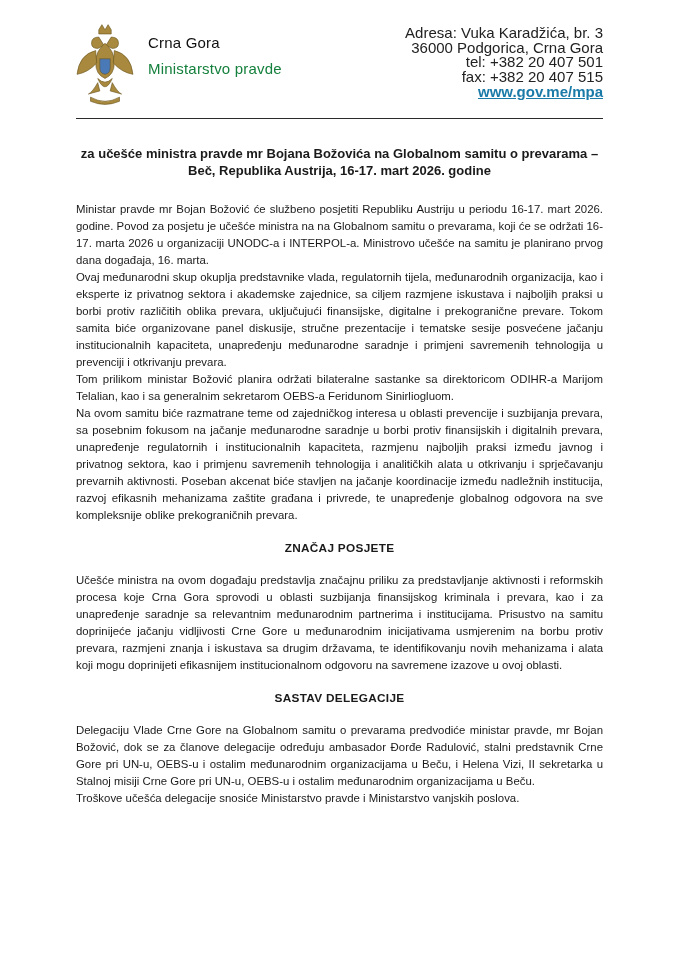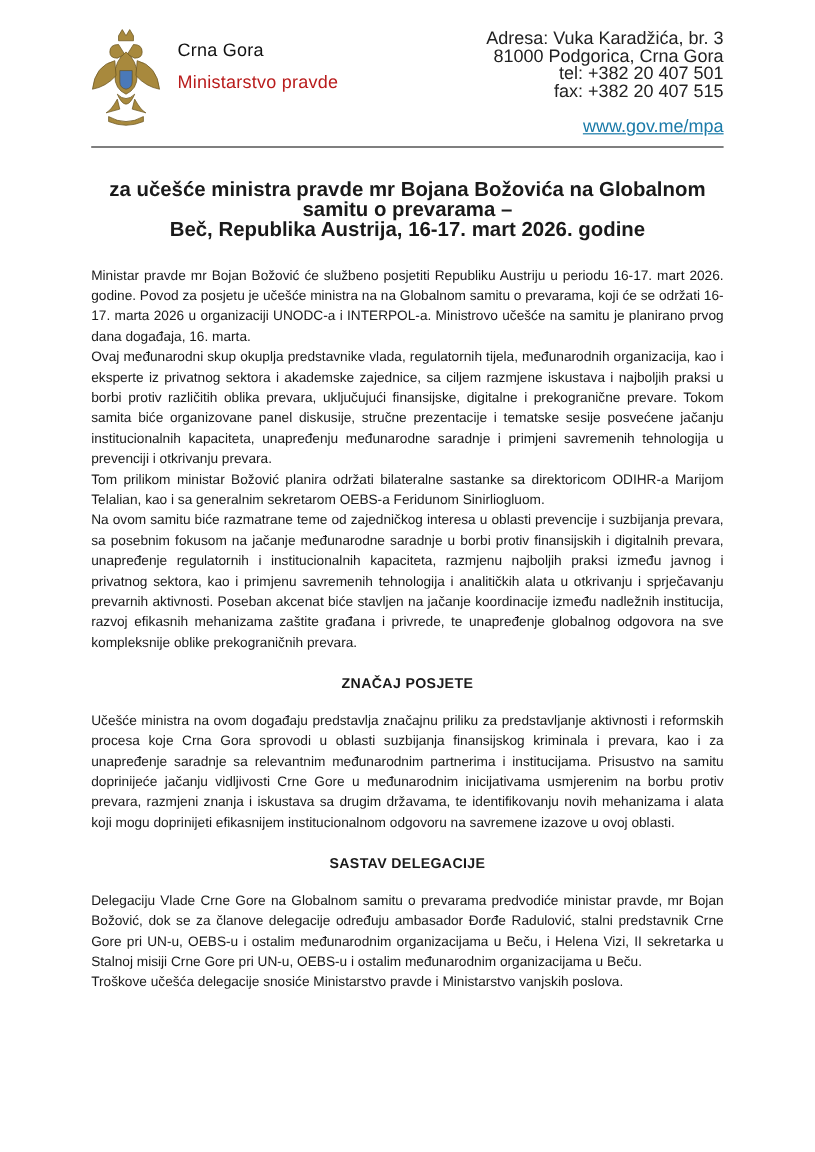--- a/index.html
+++ b/index.html
@@ -34,53 +34,54 @@
   .coat { width: 58px; height: 84px; flex: 0 0 auto; }
   .org { padding-top: 12px; }
   .org-name {
     font-size: 15px;
     color: #111;
     letter-spacing: 0.2px;
     margin-bottom: 9px;
   }
   .org-dept {
     font-size: 15px;
-    color: #b91c1c;
+    color: #15803d;
     letter-spacing: 0.2px;
   }
   .hdr-right {
     text-align: right;
     font-size: 15px;
     line-height: 14.6px;
     color: #222;
     padding-top: 4px;
   }
   .site {
     color: #1a7aa8;
     text-decoration: underline;
     display: inline-block;
-    margin-top: 15px;
+    margin-top: 1px;
+    font-weight: bold;
   }
   .rule {
     border: none;
     border-top: 1.4px solid #2b2b2b;
     margin: 8px 0 0 0;
   }
   
   .docbody { padding-top: 26px; }
   .title {
     margin: 0 0 4px 0;
     text-align: center;
     font-size: 13px;
     font-weight: bold;
     letter-spacing: 0.3px;
   }
   .subtitle {
     text-align: center;
-    font-size: 17px;
+    font-size: 13px;
     font-weight: bold;
     line-height: 17px;
   }
   .intro-block { margin-top: 22px; }
   .para {
     margin: 0;
     font-size: 11.4px;
     line-height: 17px;
     text-align: justify;
     color: #1a1a1a;
@@ -118,21 +119,21 @@
         </svg>
       </div>
       <div class="org">
         <div class="org-name">Crna Gora</div>
         <div class="org-dept">Ministarstvo pravde</div>
       </div>
     </div>
 
     <div class="hdr-right">
       <div>Adresa: Vuka Karadžića, br. 3</div>
-      <div>81000 Podgorica, Crna Gora</div>
+      <div>36000 Podgorica, Crna Gora</div>
       <div>tel: +382 20 407 501</div>
       <div>fax: +382 20 407 515</div>
       <a class="site" href="#">www.gov.me/mpa</a>
     </div>
   </header>
 
   <hr class="rule">
 
   <main class="docbody">
     <div class="subtitle">za učešće ministra pravde mr Bojana Božovića na Globalnom samitu o prevarama –</div>

